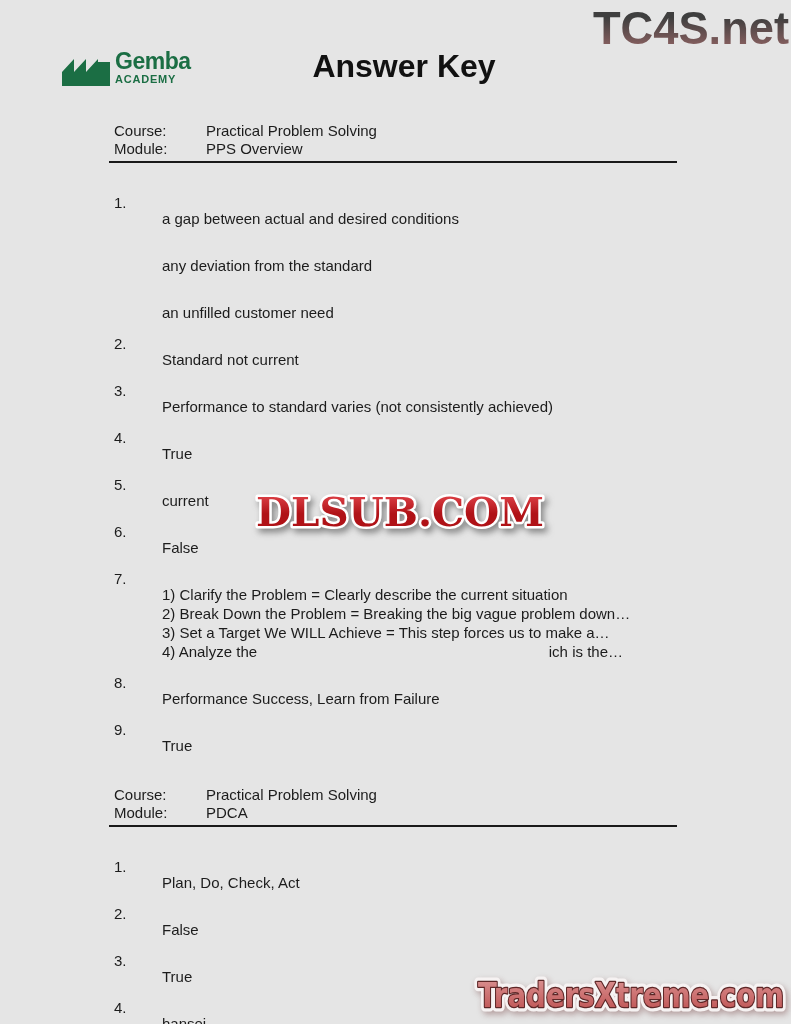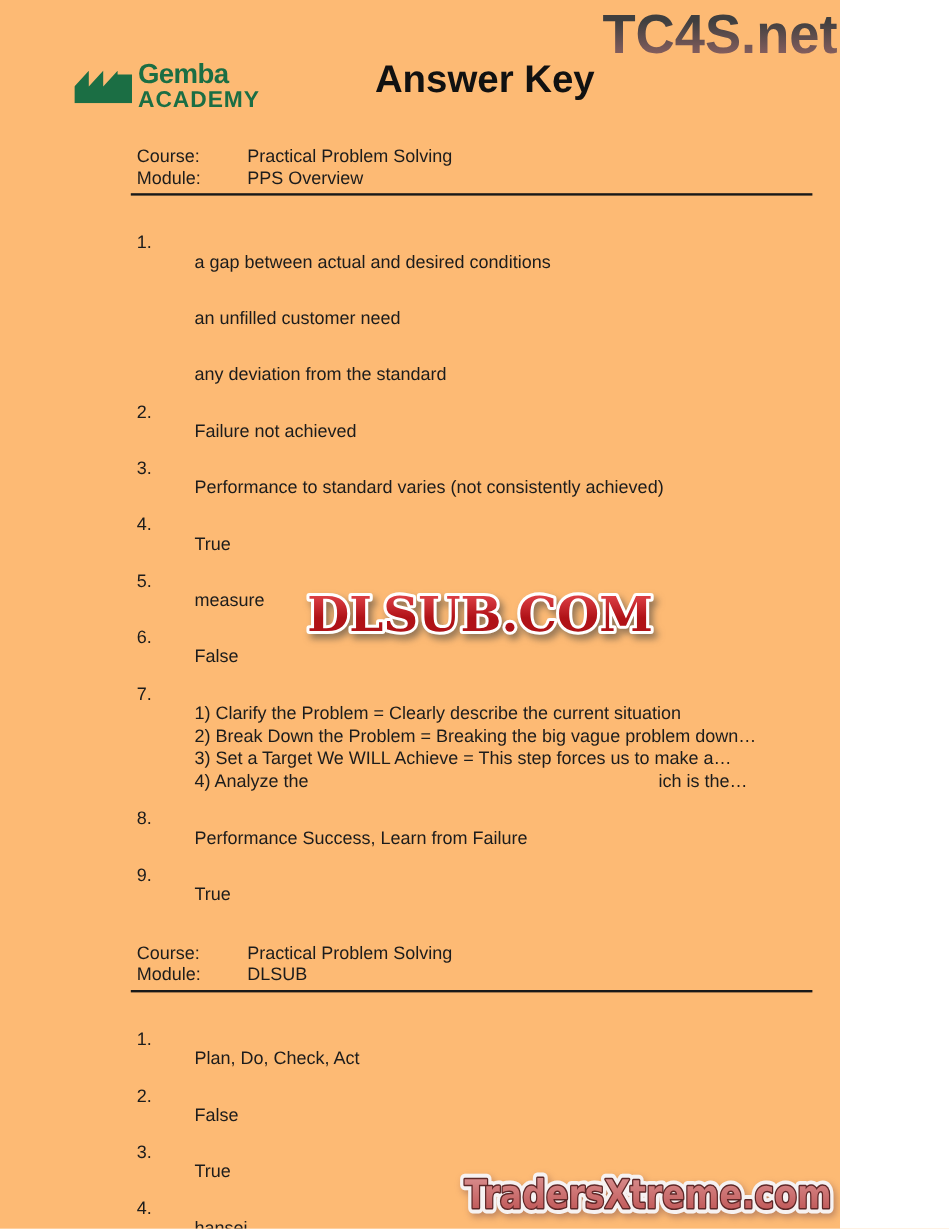--- a/index.html
+++ b/index.html
@@ -1,37 +1,37 @@
 <!DOCTYPE html>
 <html><head>
 <meta charset="utf-8">
 <style>
   html,body{margin:0;padding:0;}
   body{background:#ffffff;}
   .page{
     position:relative;
-    width:700px;height:1024px;
-    background:#fdba74;
+    width:791px;height:1024px;
+    background:#e5e5e5;
     font-family:"Liberation Sans", sans-serif;
     color:#1c1c1c;
     overflow:hidden;
   }
 
   
   .logo{
     position:absolute;left:62px;top:50px;
     display:flex;align-items:flex-start;
   }
   .logo-icon{display:block;margin-top:2px;}
   .logo-text{margin-left:5px;line-height:1;}
   .logo-name{
     font-size:23px;font-weight:bold;color:#1b6e44;letter-spacing:-0.5px;
   }
   .logo-subname{
-    font-size:19px;font-weight:bold;color:#1b6e44;letter-spacing:0.8px;margin-top:1px;
+    font-size:11px;font-weight:bold;color:#1b6e44;letter-spacing:0.8px;margin-top:1px;
   }
   .page-title{
     position:absolute;left:404px;top:48px;transform:translateX(-50%);
     margin:0;font-size:32px;font-weight:bold;color:#111;white-space:nowrap;
   }
 
   
   .wm-tc4s{position:absolute;top:2px;right:0;}
   .wm-dlsub{position:absolute;left:250px;top:482px;}
   .wm-traders{position:absolute;right:1px;bottom:5px;}
@@ -95,41 +95,41 @@
           </div>
         </div>
         <div class="rule"></div>
         <div class="answers">
           <div class="row">
             <span class="num">1.</span>
             <span class="txt">a gap between actual and desired conditions</span>
           </div>
           <div class="row">
             <span class="num"></span>
+            <span class="txt">any deviation from the standard</span>
+          </div>
+          <div class="row">
+            <span class="num"></span>
             <span class="txt">an unfilled customer need</span>
           </div>
           <div class="row">
-            <span class="num"></span>
-            <span class="txt">any deviation from the standard</span>
-          </div>
-          <div class="row">
             <span class="num">2.</span>
-            <span class="txt">Failure not achieved</span>
+            <span class="txt">Standard not current</span>
           </div>
           <div class="row">
             <span class="num">3.</span>
             <span class="txt">Performance to standard varies (not consistently achieved)</span>
           </div>
           <div class="row">
             <span class="num">4.</span>
             <span class="txt">True</span>
           </div>
           <div class="row">
             <span class="num">5.</span>
-            <span class="txt">measure</span>
+            <span class="txt">current</span>
           </div>
           <div class="row">
             <span class="num">6.</span>
             <span class="txt">False</span>
           </div>
           <div class="row">
             <span class="num">7.</span>
             <span class="txt"><div class="tline">1) Clarify the Problem = Clearly describe the current situation</div><div class="tline">2) Break Down the Problem = Breaking the big vague problem down…</div><div class="tline">3) Set a Target We WILL Achieve = This step forces us to make a…</div><div class="tline">4) Analyze the                                                                      ich is the…</div></span>
           </div>
           <div class="row">
@@ -143,21 +143,21 @@
         </div>
       </section>
       <section class="answer-section">
         <div class="meta">
           <div class="meta-row">
             <span class="meta-label">Course:</span>
             <span class="meta-value">Practical Problem Solving</span>
           </div>
           <div class="meta-row">
             <span class="meta-label">Module:</span>
-            <span class="meta-value">DLSUB</span>
+            <span class="meta-value">PDCA</span>
           </div>
         </div>
         <div class="rule"></div>
         <div class="answers">
           <div class="row">
             <span class="num">1.</span>
             <span class="txt">Plan, Do, Check, Act</span>
           </div>
           <div class="row">
             <span class="num">2.</span>

